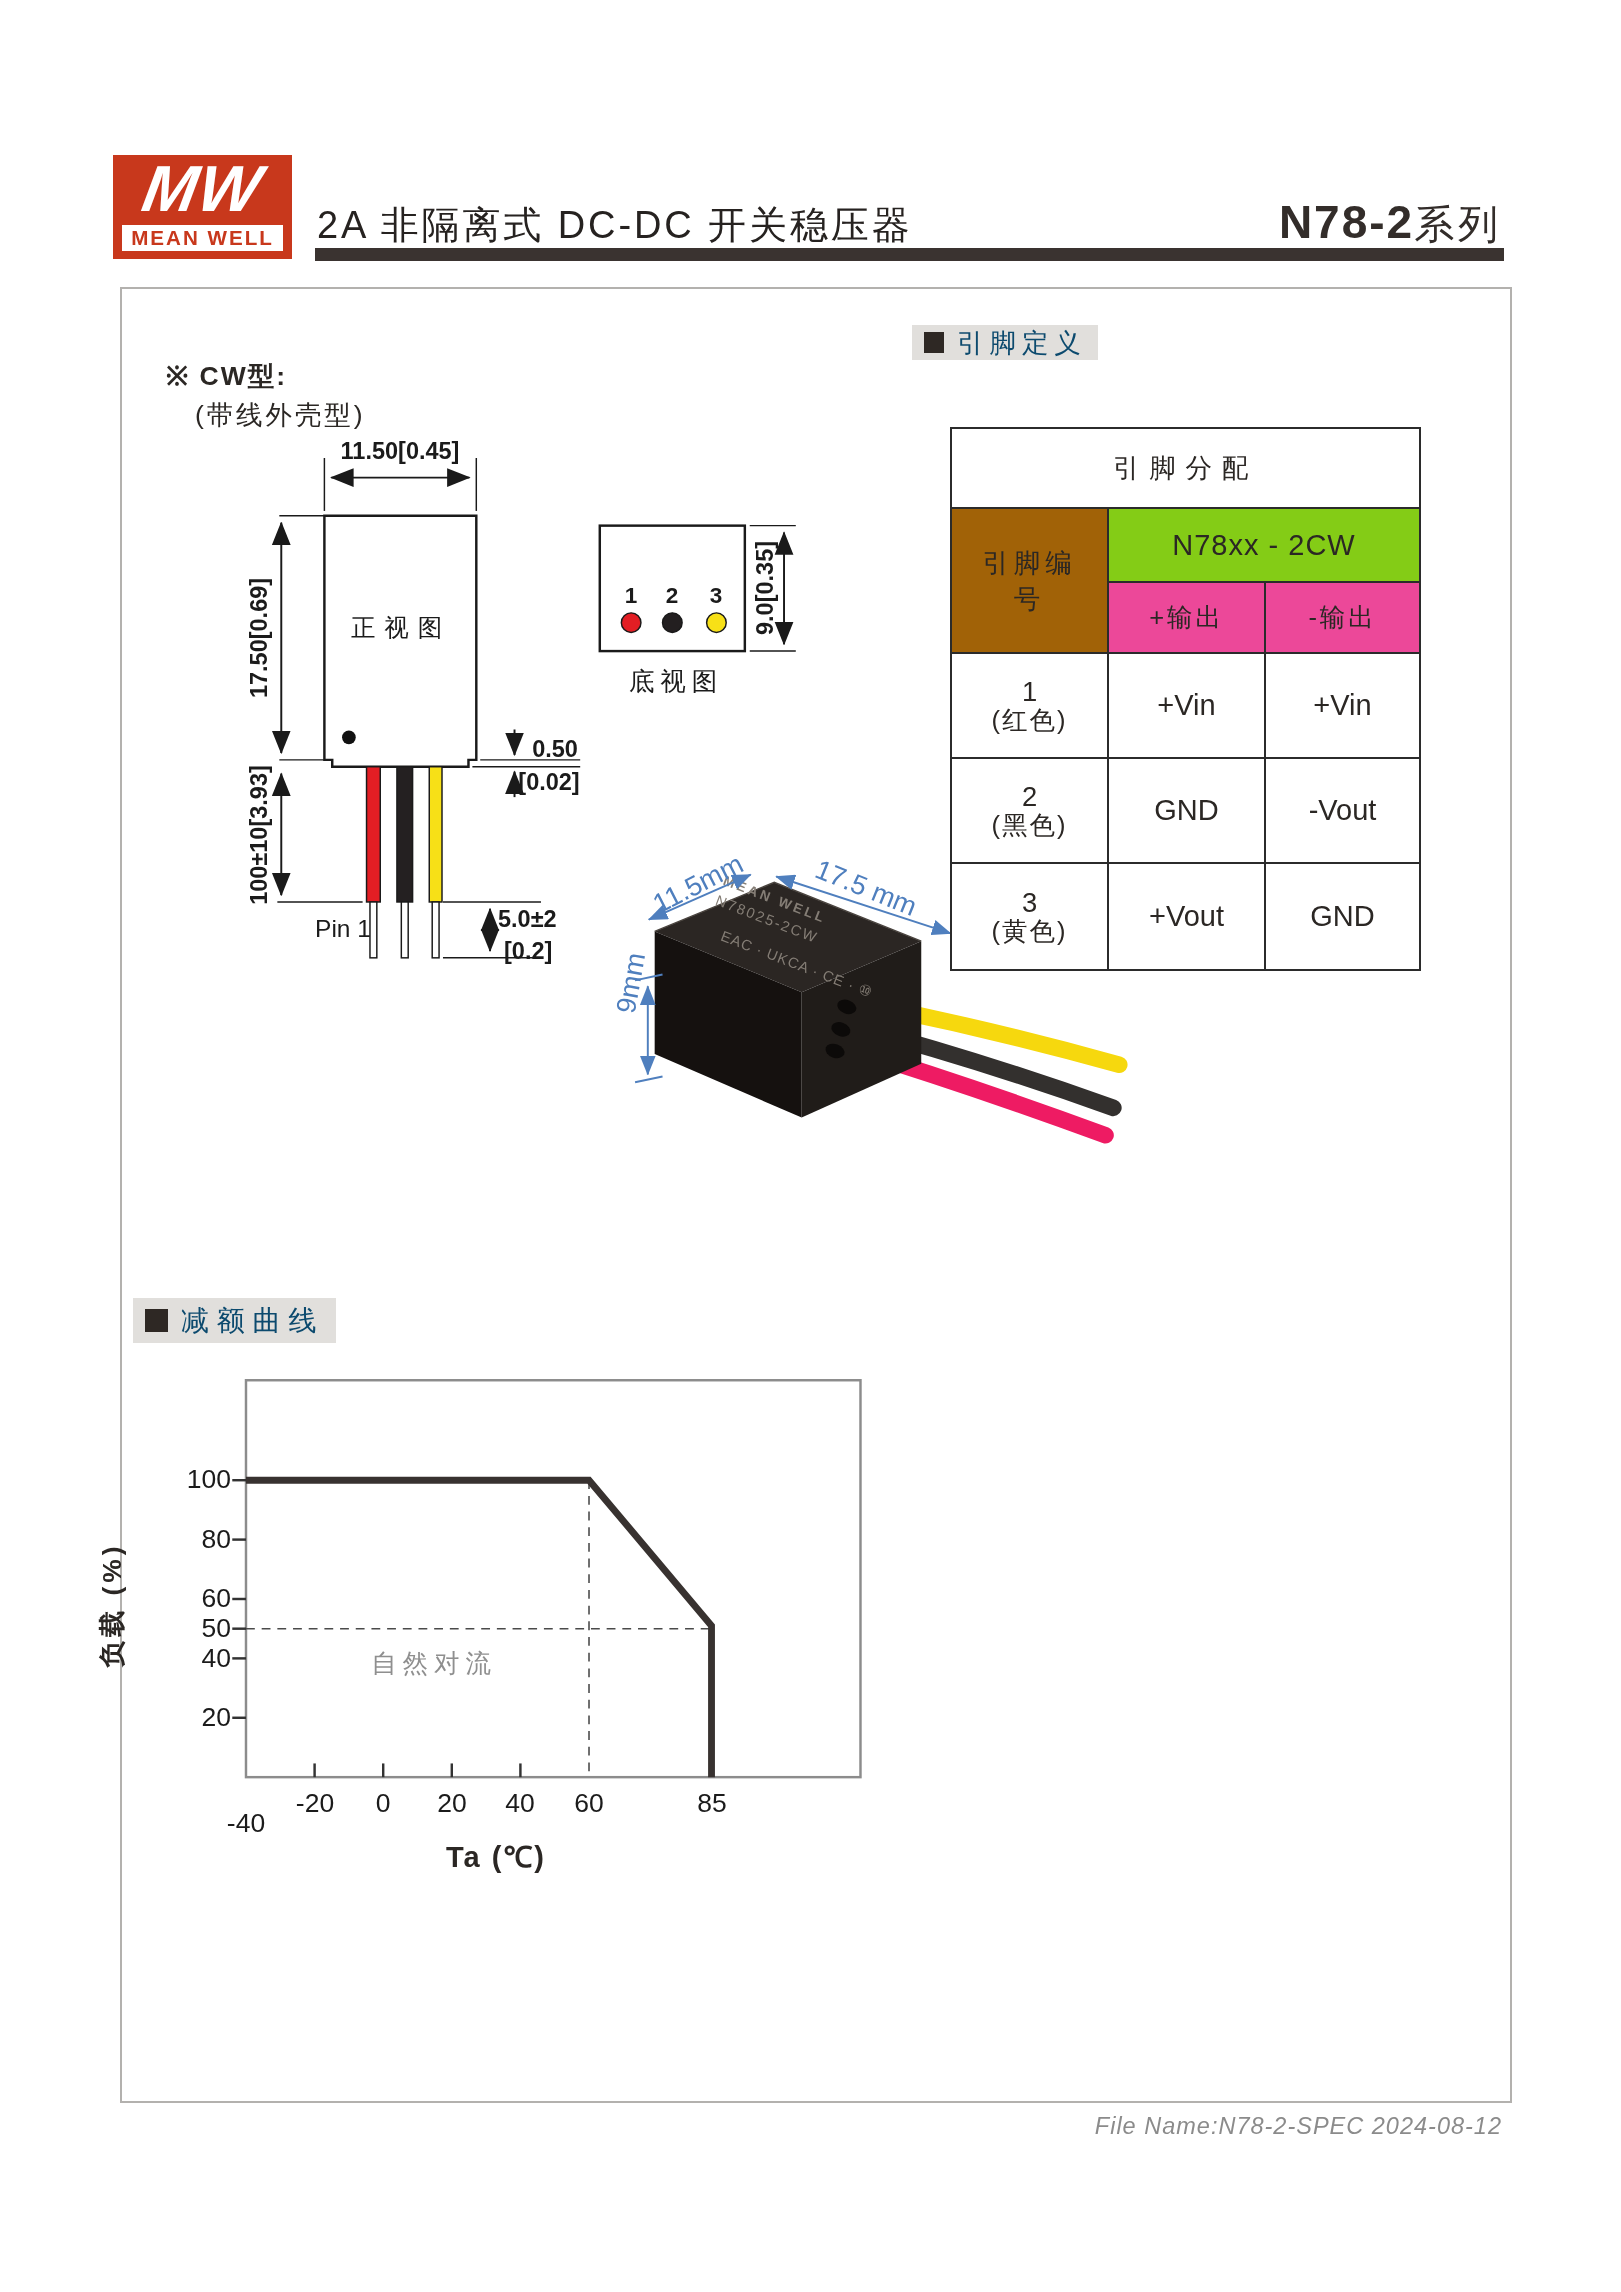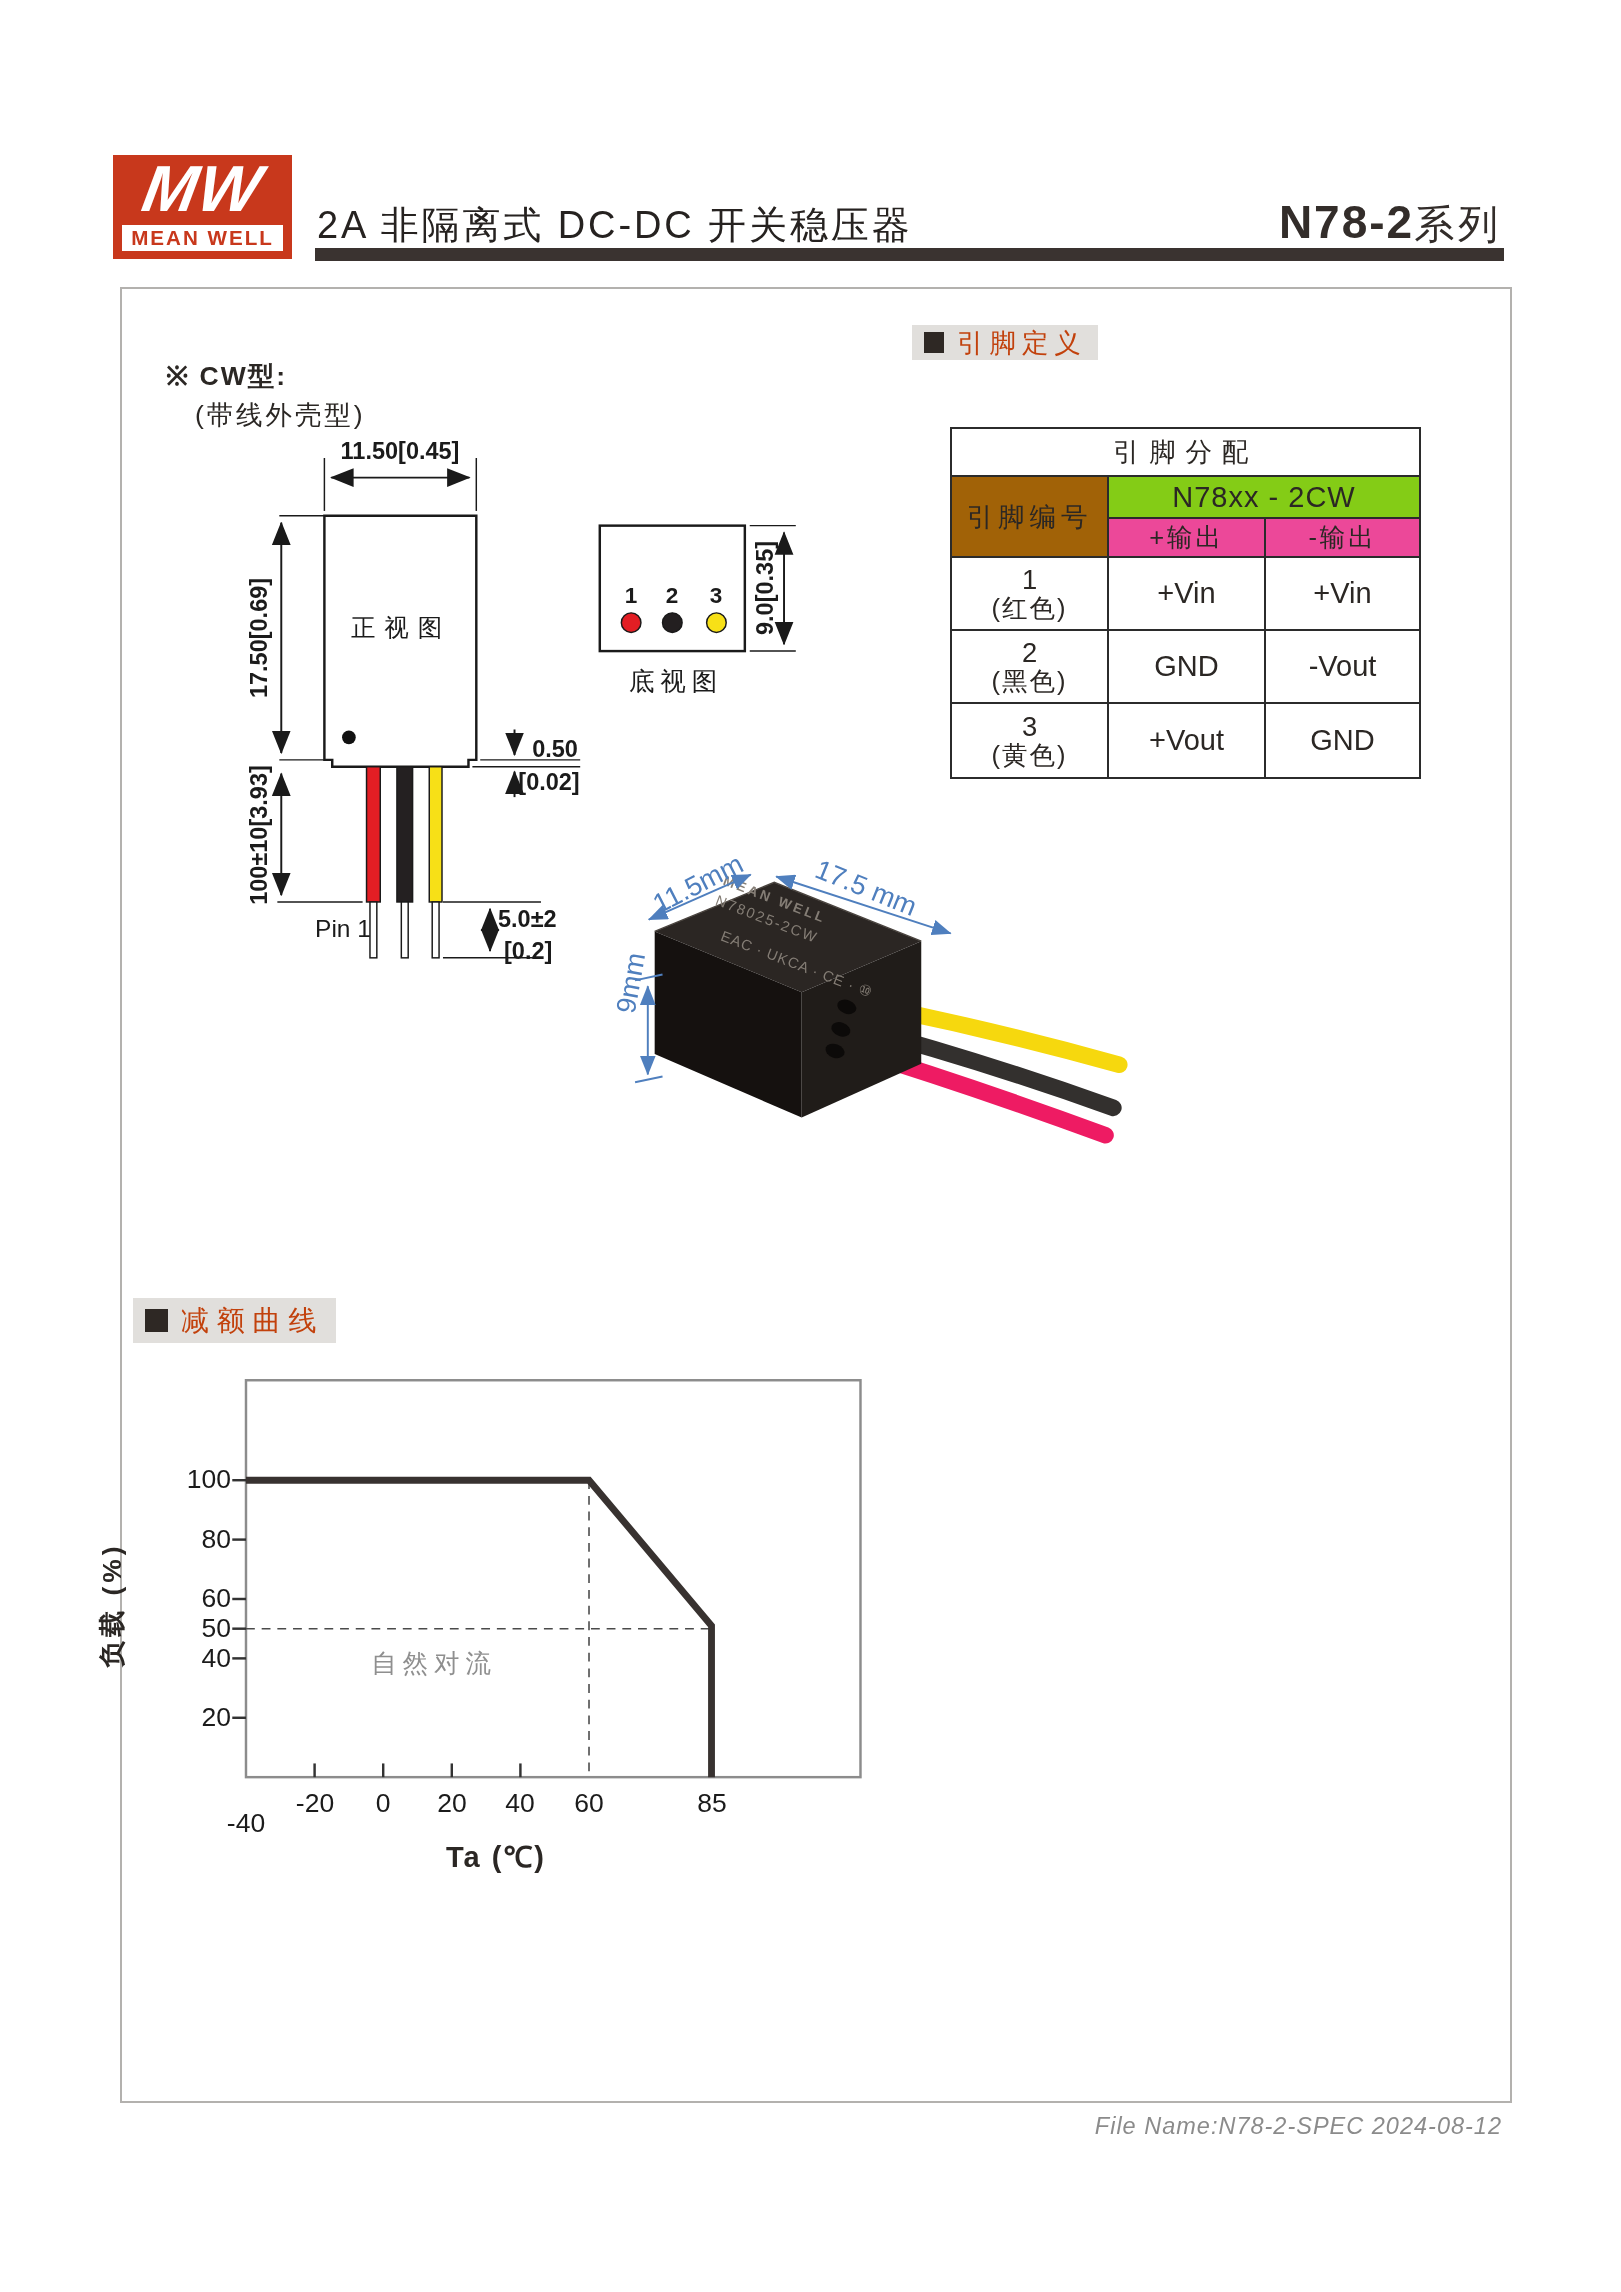--- a/index.html
+++ b/index.html
@@ -18,37 +18,37 @@
   .doc-title{left:317px;top:200px;font-size:38px;letter-spacing:2.9px;color:#262220;white-space:nowrap;}
   .series{left:1029px;top:195px;width:473px;text-align:right;white-space:nowrap;color:#332d2a;}
   .series .b{font-size:46px;font-weight:800;letter-spacing:2px;}
   .series .s{font-size:40px;font-weight:400;letter-spacing:3.9px;}
   .underline{left:315px;top:248px;width:1189px;height:12.7px;background:#3a3330;}
   
   .frame{left:120px;top:287px;width:1388px;height:1812px;border:2px solid #b3b1ae;}
   
   .sec{display:flex;align-items:center;background:#e1dfdc;padding:0 11.8px;gap:12.7px;}
   .sec .sq{width:20.6px;height:20.6px;background:#2e2824;flex:0 0 auto;}
-  .sec .lbl{font-size:26.5px;letter-spacing:5.9px;color:#c2410c;white-space:nowrap;}
+  .sec .lbl{font-size:26.5px;letter-spacing:5.9px;color:#0c4a6e;white-space:nowrap;}
   .sec-pin{left:912px;top:325px;height:35px;}
   .sec-der{left:133px;top:1298px;height:45px;}
   .sec-der .sq{width:23.5px;height:23.5px;}
   .sec-der .lbl{font-size:28px;letter-spacing:7.8px;}
   
   .cw1{left:166px;top:357px;font-size:26.5px;font-weight:700;letter-spacing:2px;}
   .cw2{left:195px;top:397px;font-size:26.5px;letter-spacing:2.9px;}
   .dim{font-size:23.5px;font-weight:700;color:#1b1b1b;white-space:nowrap;}
   .plain{font-size:24.5px;color:#1b1b1b;white-space:nowrap;}
   .pnum{font-size:22.5px;font-weight:700;color:#1b1b1b;}
   
   .blue{font-size:27.4px;color:#4f7fbe;white-space:nowrap;}
   .mark{fill:#847d75;font-family:"Liberation Sans",sans-serif;}
   
   .pin-table{left:950px;top:427px;border-collapse:collapse;table-layout:fixed;}
-  .pin-table td{border:2px solid #2b2b2b;text-align:center;vertical-align:middle;padding:0;}
+  .pin-table td{border:2px solid #2b2b2b;text-align:center;vertical-align:middle;padding:16px;}
   .pin-table{border:2.9px solid #2b2b2b;}
   .pt-cap{height:46px;font-size:26.5px;letter-spacing:9.8px;background:#ffffff;}
   .pt-h1{height:40px;font-size:29px;background:#84cc16;letter-spacing:1px;}
   .pt-h2{height:37px;font-size:25.5px;background:#ec4899;letter-spacing:2.9px;margin-top:17px;}
   .pt-pin{background:#a16207;font-size:26.5px;letter-spacing:4.9px;font-family:Liberation Mono, monospace;}
   .pt-d{height:71px;font-size:29px;background:#fff;}
   .pt-num{font-size:27.4px;line-height:29px;}
   .pt-cn{font-size:25.5px;line-height:29px;letter-spacing:2px;}
   
   .ytick{position:absolute;width:94px;text-align:right;font-size:26.5px;color:#1b1b1b;height:31px;line-height:31px;}

